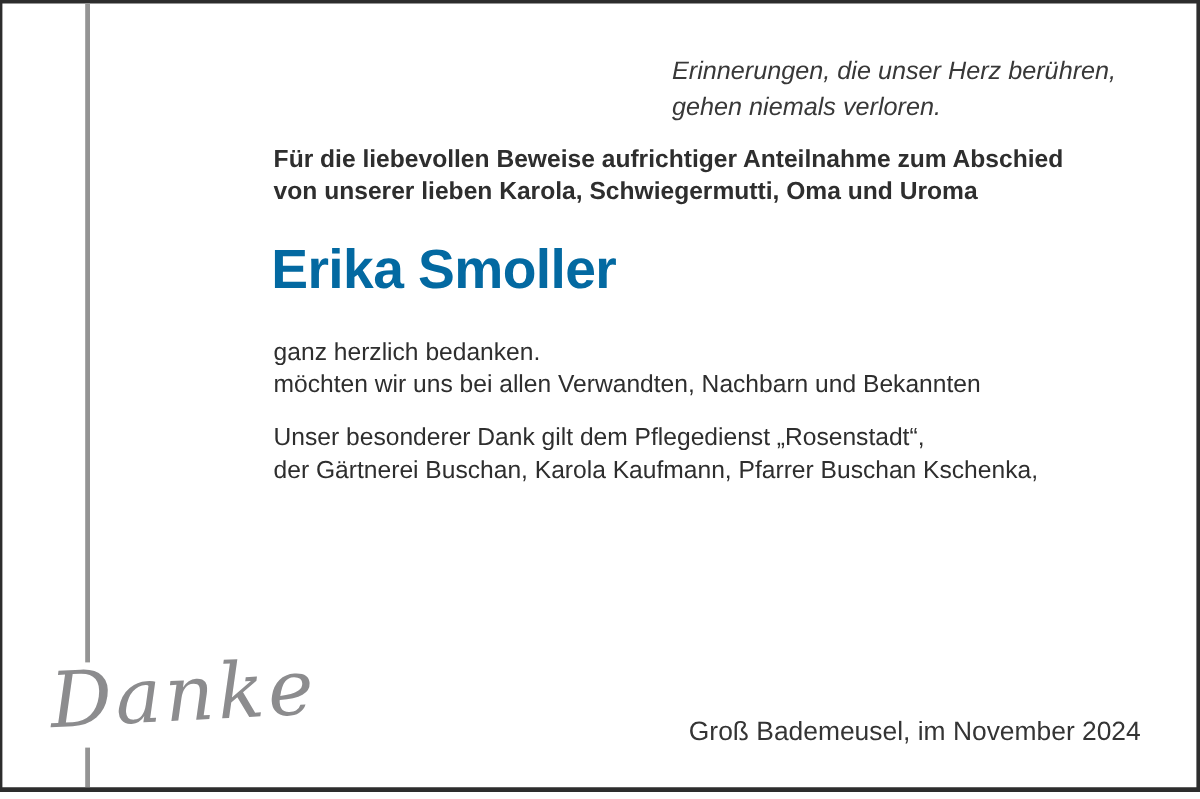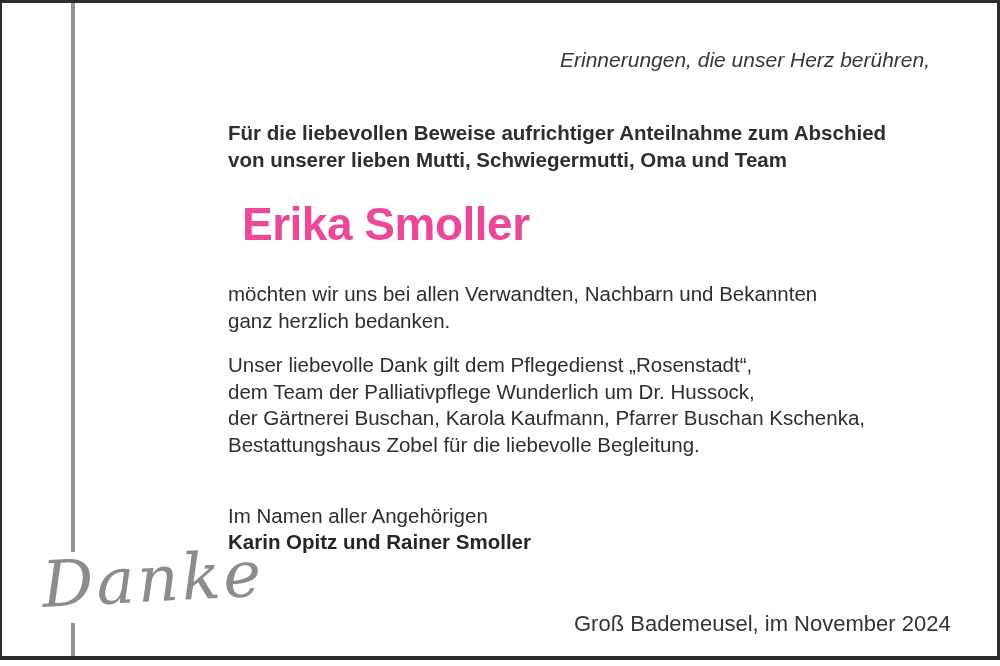--- a/index.html
+++ b/index.html
@@ -42,27 +42,27 @@
   .intro {
     position: absolute;
     left: 226px;
     top: 116px;
     font-size: 20.5px;
     line-height: 27px;
     font-weight: bold;
   }
   .deceased-name {
     position: absolute;
-    left: 240px;
+    left: 224px;
     top: 194px;
     margin: 0;
     font-size: 46px;
     font-weight: 700;
     letter-spacing: -0.5px;
-    color: #ec4899;
+    color: #0369a1;
   }
   .thanks {
     position: absolute;
     left: 226px;
     top: 277px;
     font-size: 20.5px;
     line-height: 27px;
   }
   .special-thanks {
     position: absolute;
@@ -96,56 +96,50 @@
     transform-origin: left center;
     
     text-shadow: 0 0 6px #ffffff, 0 0 2px #ffffff;
   }
   .place-date {
     position: absolute;
     left: 572px;
     top: 594px;
     font-size: 22px;
     color: #343434;
-    margin-top: 14px;
   }
 </style>
 </head>
 <body>
 
 <div class="page">
 
   <div class="vrule top-seg"></div>
   <div class="vrule bottom-seg"></div>
 
   <div class="quote">
     <div>Erinnerungen, die unser Herz berühren,</div>
+    <div>gehen niemals verloren.</div>
   </div>
 
   <div class="intro">
     <div>Für die liebevollen Beweise aufrichtiger Anteilnahme zum Abschied</div>
-    <div>von unserer lieben Mutti, Schwiegermutti, Oma und Team</div>
+    <div>von unserer lieben Karola, Schwiegermutti, Oma und Uroma</div>
   </div>
 
   <h1 class="deceased-name">Erika Smoller</h1>
 
   <div class="thanks">
+    <div>ganz herzlich bedanken.</div>
     <div>möchten wir uns bei allen Verwandten, Nachbarn und Bekannten</div>
-    <div>ganz herzlich bedanken.</div>
   </div>
 
   <div class="special-thanks">
-    <div>Unser liebevolle Dank gilt dem Pflegedienst „Rosenstadt“,</div>
-    <div>dem Team der Palliativpflege Wunderlich um Dr. Hussock,</div>
+    <div>Unser besonderer Dank gilt dem Pflegedienst „Rosenstadt“,</div>
     <div>der Gärtnerei Buschan, Karola Kaufmann, Pfarrer Buschan Kschenka,</div>
-    <div>Bestattungshaus Zobel für die liebevolle Begleitung.</div>
   </div>
 
-  <div class="closing">
-    <div>Im Namen aller Angehörigen</div>
-    <div class="names">Karin Opitz und Rainer Smoller</div>
-  </div>
 
   <div class="danke-script">Danke</div>
 
   <div class="place-date">Groß Bademeusel, im November 2024</div>
 
 </div>
 
 </body></html>

